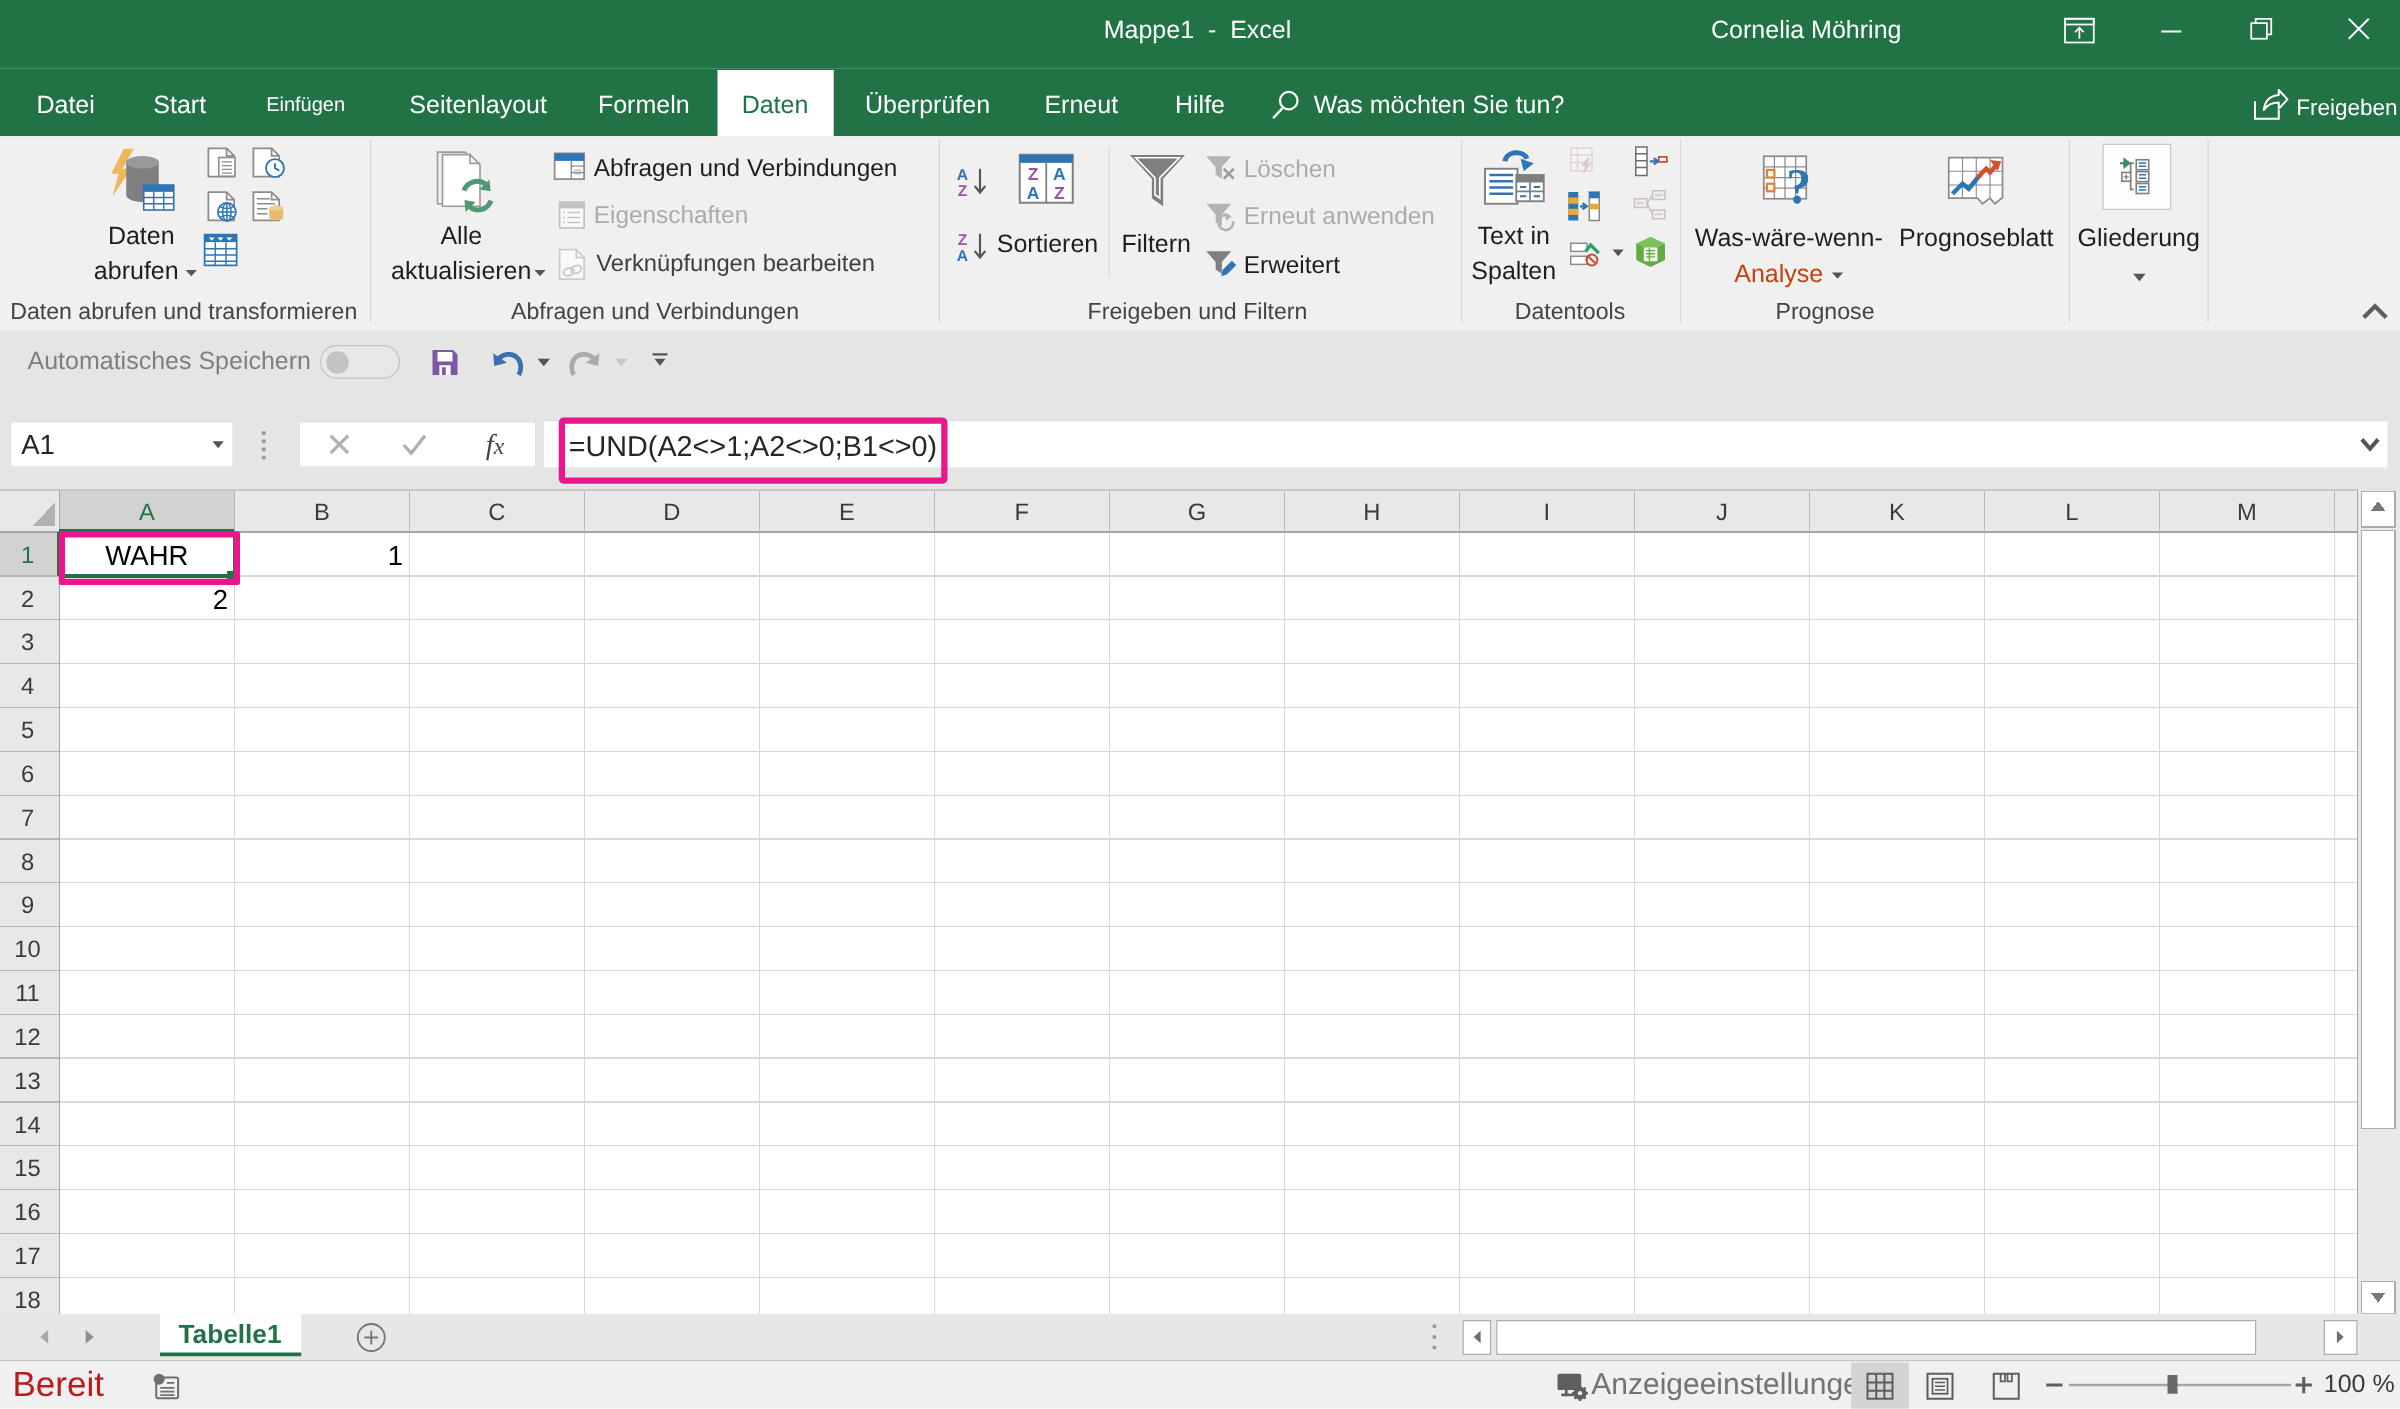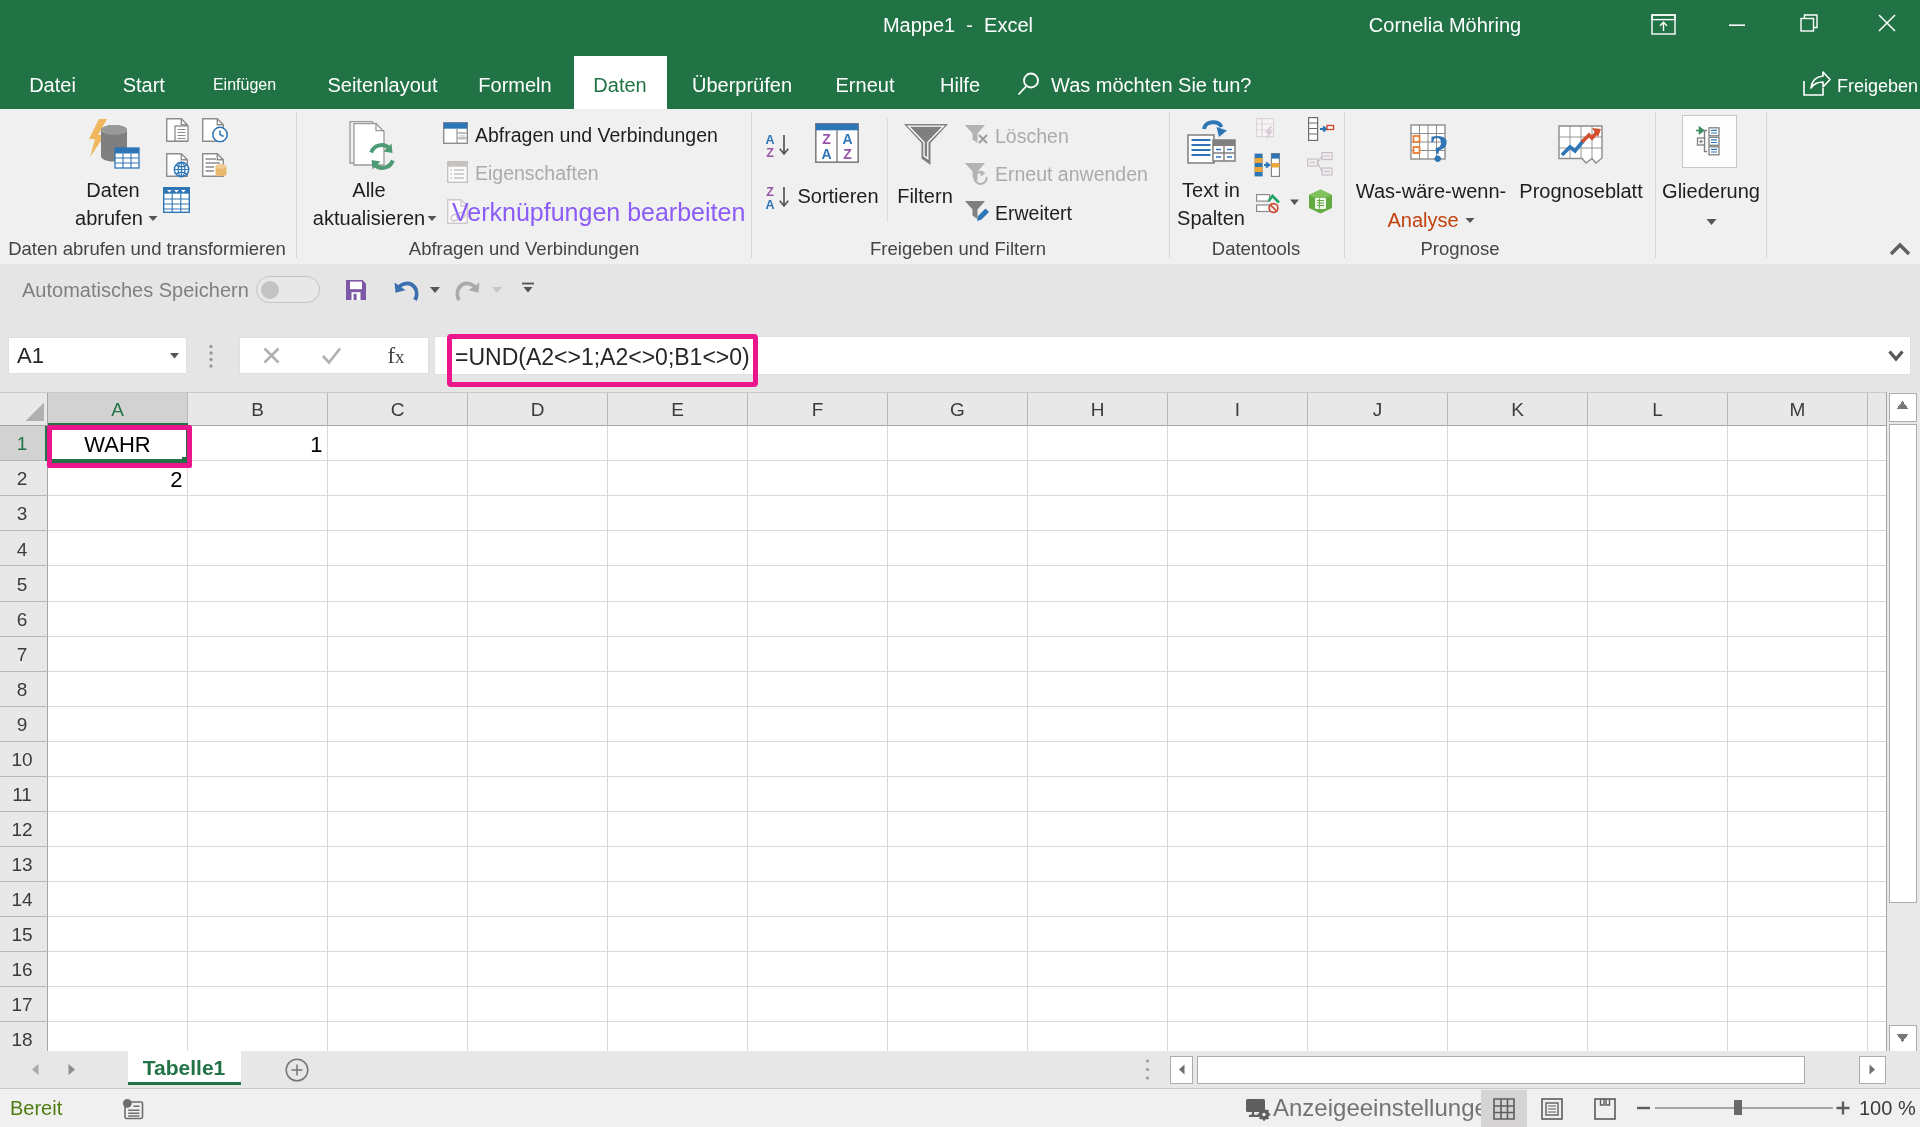--- a/index.html
+++ b/index.html
@@ -139,21 +139,21 @@
 <rect x="0.7" y="0.7" width="19.6" height="5" fill="#c5c2c0"></rect>
 <path d="M3.5 9 H5 M7 9 H17 M3.5 13 H5 M7 13 H17 M3.5 17 H5 M7 17 H17" stroke="#c5c2c0" stroke-width="1.3"></path>
 </svg>
 <div class="a cy" style="left:475px;top:173px;color:#ababab;font-size:19.5px">Eigenschaften</div>
 <svg class="a" style="left:447px;top:199px" width="22" height="25" viewBox="0 0 22 25">
 <path d="M0.7 0.7 H14 L20.3 7 V24.3 H0.7 Z" fill="#faf8f9" stroke="#cfc8ce" stroke-width="1.4"></path>
 <path d="M14 0.7 V7 H20.3" fill="none" stroke="#cfc8ce" stroke-width="1.4"></path>
 <ellipse cx="8" cy="18.5" rx="4.2" ry="3" fill="none" stroke="#cfc8ce" stroke-width="1.6" transform="rotate(-20 8 18.5)"></ellipse>
 <ellipse cx="14" cy="16.5" rx="4.2" ry="3" fill="none" stroke="#cfc8ce" stroke-width="1.6" transform="rotate(-20 14 16.5)"></ellipse>
 </svg>
-<div class="a cy" style="left:452px;top:211.5px;color:#8b5cf6;font-size:25px">Verknüpfungen bearbeiten</div>
+<div class="a cy" style="left:477px;top:211.5px;color:#404040;font-size:19px">Verknüpfungen bearbeiten</div>
 <svg class="a" style="left:763px;top:133px" width="30" height="26" viewBox="0 0 30 26">
     <text x="7" y="11" font-family="Liberation Sans" font-size="12.5" font-weight="bold" fill="#2e75b6" text-anchor="middle">A</text>
     <text x="7" y="24" font-family="Liberation Sans" font-size="12.5" font-weight="bold" fill="#9656a8" text-anchor="middle">Z</text>
     <path d="M21 2 V20 M16.8 15.8 L21 21 L25.2 15.8" fill="none" stroke="#555" stroke-width="1.7"></path>
   </svg>
 <svg class="a" style="left:763px;top:185px" width="30" height="26" viewBox="0 0 30 26">
     <text x="7" y="11" font-family="Liberation Sans" font-size="12.5" font-weight="bold" fill="#9656a8" text-anchor="middle">Z</text>
     <text x="7" y="24" font-family="Liberation Sans" font-size="12.5" font-weight="bold" fill="#2e75b6" text-anchor="middle">A</text>
     <path d="M21 2 V20 M16.8 15.8 L21 21 L25.2 15.8" fill="none" stroke="#555" stroke-width="1.7"></path>
   </svg>
@@ -317,21 +317,21 @@
 <circle cx="3" cy="15.5" r="1.7" fill="#9a9a9a"></circle>
     <circle cx="3" cy="22" r="1.7" fill="#9a9a9a"></circle>
 </svg>
 <div class="a" style="left:238.5px;top:337px;width:190px;height:37px;background:#fff;border:1px solid #e0dede"></div>
 <svg class="a" style="left:262px;top:346px" width="19" height="19" viewBox="0 0 19 19">
     <path d="M2.5 2.5 L16.5 16.5 M16.5 2.5 L2.5 16.5" stroke="#b0b0b0" stroke-width="2.6"></path>
   </svg>
 <svg class="a" style="left:321px;top:347px" width="21" height="17" viewBox="0 0 21 17">
     <path d="M2 9 L8 15.5 L19 1.5" fill="none" stroke="#b0b0b0" stroke-width="2.6"></path>
   </svg>
-<div class="a ct" style="left:396px;top:356px;color:#444;font-size:23px;font-family:'Liberation Serif',serif;">f<span style="font-size:19px">x</span></div>
+<div class="a ct" style="left:396px;top:356px;color:#444;font-size:23px;font-family:'Liberation Serif',serif;font-style:italic">f<span style="font-size:19px">x</span></div>
 <div class="a" style="left:434px;top:336px;width:1477px;height:39px;background:#fff;border:1px solid #e0dede"></div>
 <div class="a cy" style="left:455px;top:357px;color:#262626;font-size:23px">=UND(A2&lt;&gt;1;A2&lt;&gt;0;B1&lt;&gt;0)</div>
 <svg class="a" style="left:1888px;top:350px" width="16" height="12" viewBox="0 0 16 12">
     <path d="M1.5 1.5 L8 9 L14.5 1.5" fill="none" stroke="#555" stroke-width="3.2"></path>
   </svg>
 <div class="a" style="left:447px;top:333.5px;width:311px;height:53px;border:5.5px solid #eb168c;border-radius:4px"></div>
 <svg class="a" style="left:0;top:392px" width="1920" height="659" viewBox="0 0 1920 659" shape-rendering="crispEdges">
     <rect x="0" y="0" width="1920" height="659" fill="#fff"></rect>
     <rect x="1886" y="0" width="34" height="659" fill="#e9e9e9"></rect>
     <rect x="0" y="0" width="1886.0" height="33.75" fill="#e9e8e8"></rect>
@@ -470,21 +470,21 @@
 <div class="a" style="left:1170px;top:1055.5px;width:23px;height:28px;background:#fff;border:1px solid #acacac"></div>
 <svg class="a" style="left:1176px;top:1063px" width="11" height="13" viewBox="0 0 11 13">
     <path d="M8.5 1.5 L3 6.5 L8.5 11.5 Z" fill="#6f6f6f"></path>
   </svg>
 <div class="a" style="left:1197px;top:1055.5px;width:608px;height:28px;background:#fff;border:1px solid #acacac"></div>
 <div class="a" style="left:1859px;top:1055.5px;width:27px;height:28px;background:#fff;border:1px solid #acacac"></div>
 <svg class="a" style="left:1867px;top:1063px" width="11" height="13" viewBox="0 0 11 13">
     <path d="M2.5 1.5 L8 6.5 L2.5 11.5 Z" fill="#6f6f6f"></path>
   </svg>
 <div class="a" style="left:0;top:1088px;width:1920px;height:39px;background:#f0f0f0;border-top:1px solid #c6c6c6"></div>
-<div class="a cy" style="left:10px;top:1107.5px;color:#4d7c0f;font-size:20px">Bereit</div>
+<div class="a cy" style="left:10px;top:1107.5px;color:#b91c1c;font-size:28px">Bereit</div>
 <svg class="a" style="left:122px;top:1098px" width="22" height="23" viewBox="0 0 22 23">
 <rect x="3" y="4" width="17.5" height="16.5" rx="1.5" fill="none" stroke="#6e6e6e" stroke-width="1.6"></rect>
 <circle cx="5.3" cy="5.3" r="4.4" fill="#6e6e6e"></circle>
 <path d="M11.5 8.3 H17.5 M6.2 12.3 H17.5 M6.2 15.3 H17.5 M6.2 18 H17.5" stroke="#6e6e6e" stroke-width="1.4"></path>
 </svg>
 <svg class="a" style="left:1245px;top:1097px" width="26" height="24" viewBox="0 0 26 24">
 <rect x="1" y="2" width="19" height="13" rx="1.5" fill="#5f5f5f"></rect>
 <path d="M8 15 V18 M4 18.8 H14" stroke="#5f5f5f" stroke-width="2.2"></path>
 <circle cx="19" cy="17.5" r="5.2" fill="#5f5f5f"></circle>
 <circle cx="19" cy="17.5" r="1.8" fill="#f0f0f0"></circle>

